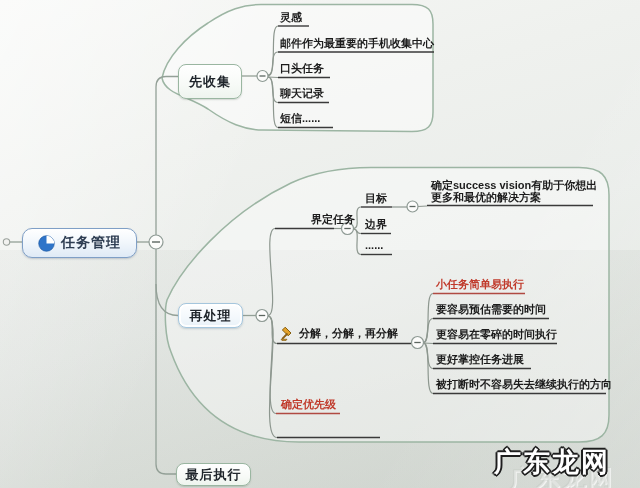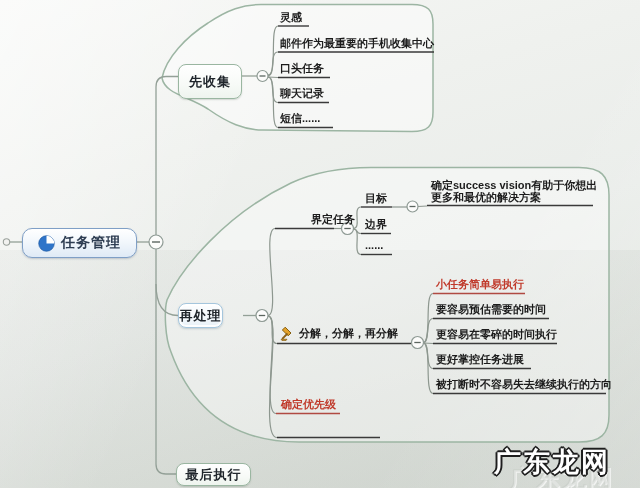--- a/index.html
+++ b/index.html
@@ -42,21 +42,21 @@
     box-shadow:0 1px 1.5px rgba(90,110,95,.25);
     font-size:13px;
   }
   .blue-topic{
     border:1.6px solid #a5c6dd;
     background:linear-gradient(180deg,#fdfeff 0%,#f3f8fc 60%,#e8f1f8 100%);
     box-shadow:inset 0 0 0 2px rgba(255,255,255,.9),0 1px 2px rgba(90,120,140,.3);
     font-size:13px;
   }
   .collect-topic{left:178px;top:64px;width:64px;height:35px;}
-  .process-topic{left:178px;top:303px;width:45px;height:25px;}
+  .process-topic{left:178px;top:303px;width:65px;height:25px;}
   .execute-topic{left:176px;top:463px;width:75px;height:23px;}
   
   .leaf{
     position:absolute;font-size:11px;font-weight:bold;color:#1c1c1c;
     white-space:nowrap;line-height:13px;padding-bottom:2.5px;cursor:default;
   }
   .leaf.red{color:#c03a2b;}
   .note2{line-height:12px;}
   .hammer-row{display:flex;align-items:center;gap:4px;}
   

